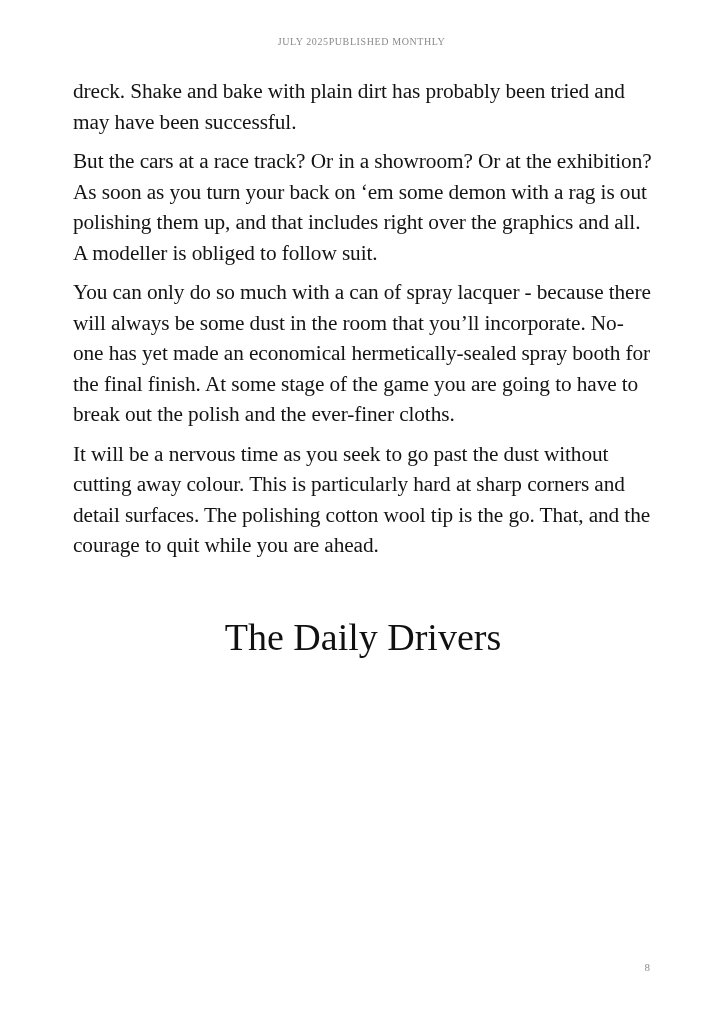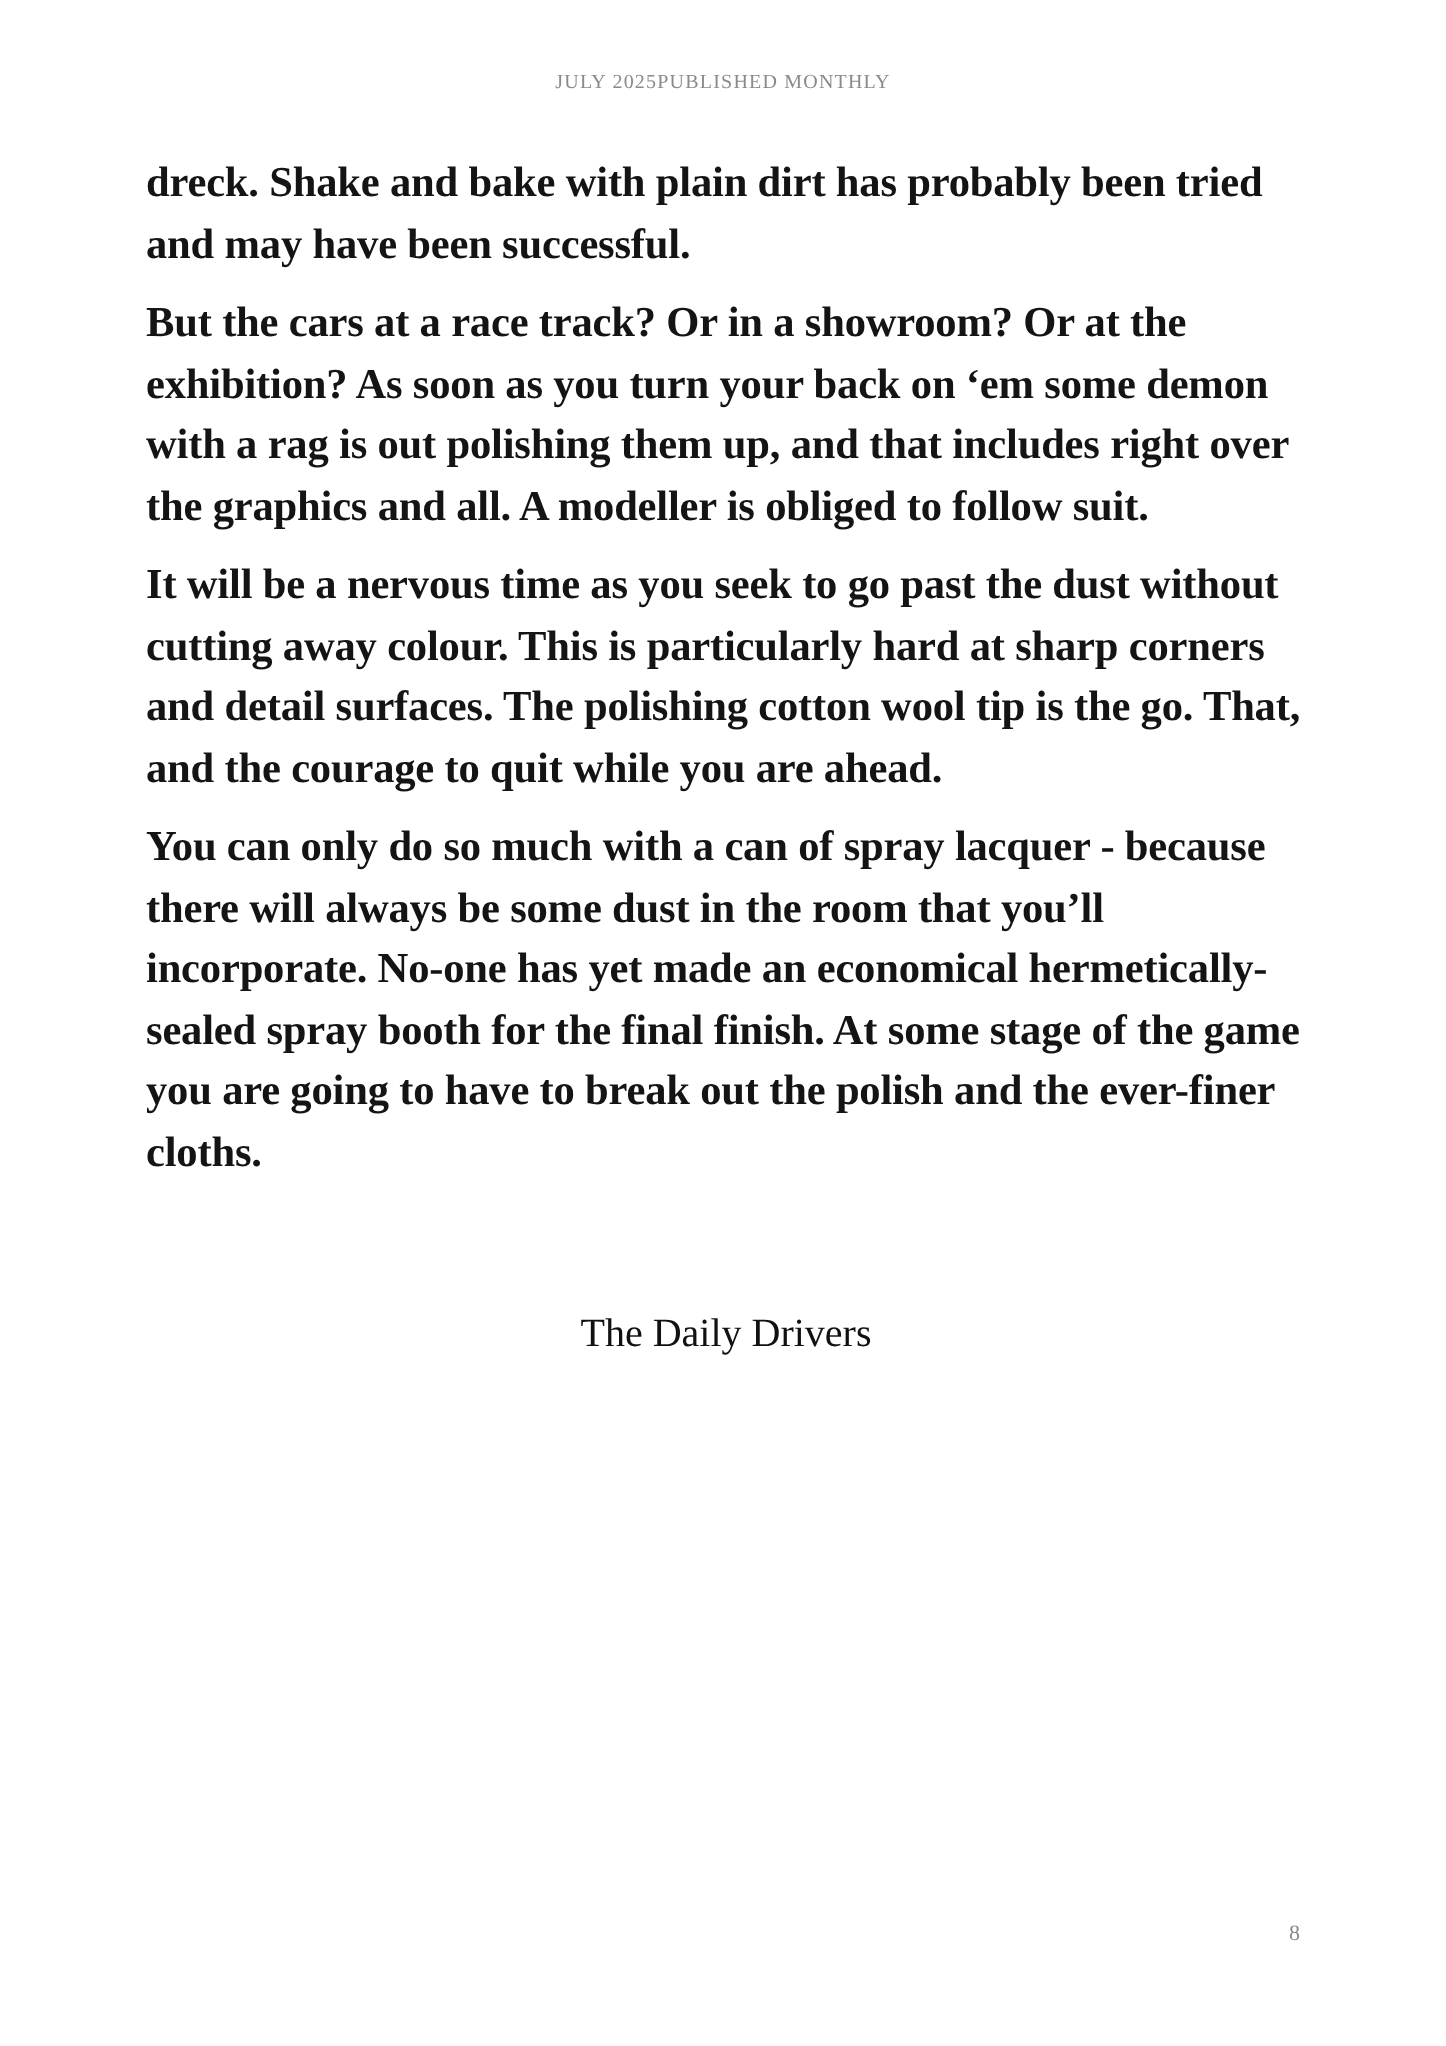--- a/index.html
+++ b/index.html
@@ -34,28 +34,27 @@
       left: 73px;
       width: 580px;
     }
     .para {
       margin: 0 0 9px 0;
       font-family: "Liberation Serif", "DejaVu Serif", serif;
       font-size: 21.3px;
       line-height: 30.5px;
       color: #141414;
       letter-spacing: -0.1px;
-      font-weight: bold;
     }
     .section-heading {
       margin: 58px 0 10px 0;
       text-align: center;
       font-family: "Liberation Serif", "DejaVu Serif", serif;
       font-weight: normal;
-      font-size: 20px;
+      font-size: 38px;
       line-height: 36px;
       color: #111111;
     }
     .page-number {
       position: absolute;
       top: 961px;
       right: 73px;
       font-family: "Liberation Serif", "DejaVu Serif", serif;
       font-size: 11px;
       color: #8a8a8a;
@@ -65,19 +64,19 @@
 <body>
 
 <div class="running-header">
   <span>JULY 2025</span>
   <span>PUBLISHED MONTHLY</span>
 </div>
 
 <div class="content">
   <p class="para">dreck. Shake and bake with plain dirt has probably been tried and may have been successful.</p>
   <p class="para">But the cars at a race track? Or in a showroom? Or at the exhibition? As soon as you turn your back on ‘em some demon with a rag is out polishing them up, and that includes right over the graphics and all. A modeller is obliged to follow suit.</p>
+  <p class="para">You can only do so much with a can of spray lacquer - because there will always be some dust in the room that you’ll incorporate. No-one has yet made an economical hermetically-sealed spray booth for the final finish. At some stage of the game you are going to have to break out the polish and the ever-finer cloths.</p>
   <p class="para">It will be a nervous time as you seek to go past the dust without cutting away colour. This is particularly hard at sharp corners and detail surfaces. The polishing cotton wool tip is the go. That, and the courage to quit while you are ahead.</p>
-  <p class="para">You can only do so much with a can of spray lacquer - because there will always be some dust in the room that you’ll incorporate. No-one has yet made an economical hermetically-sealed spray booth for the final finish. At some stage of the game you are going to have to break out the polish and the ever-finer cloths.</p>
 
   <h2 class="section-heading">The Daily Drivers</h2>
 </div>
 
 <div class="page-number">8</div>
 
 </body></html>

